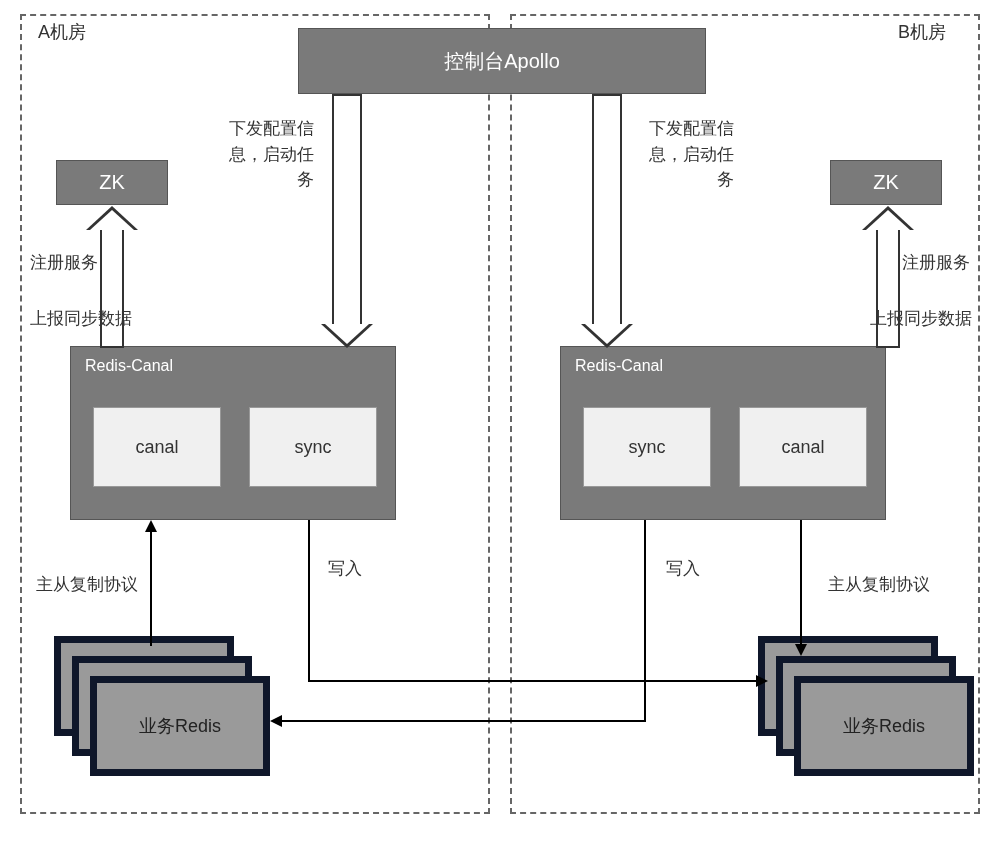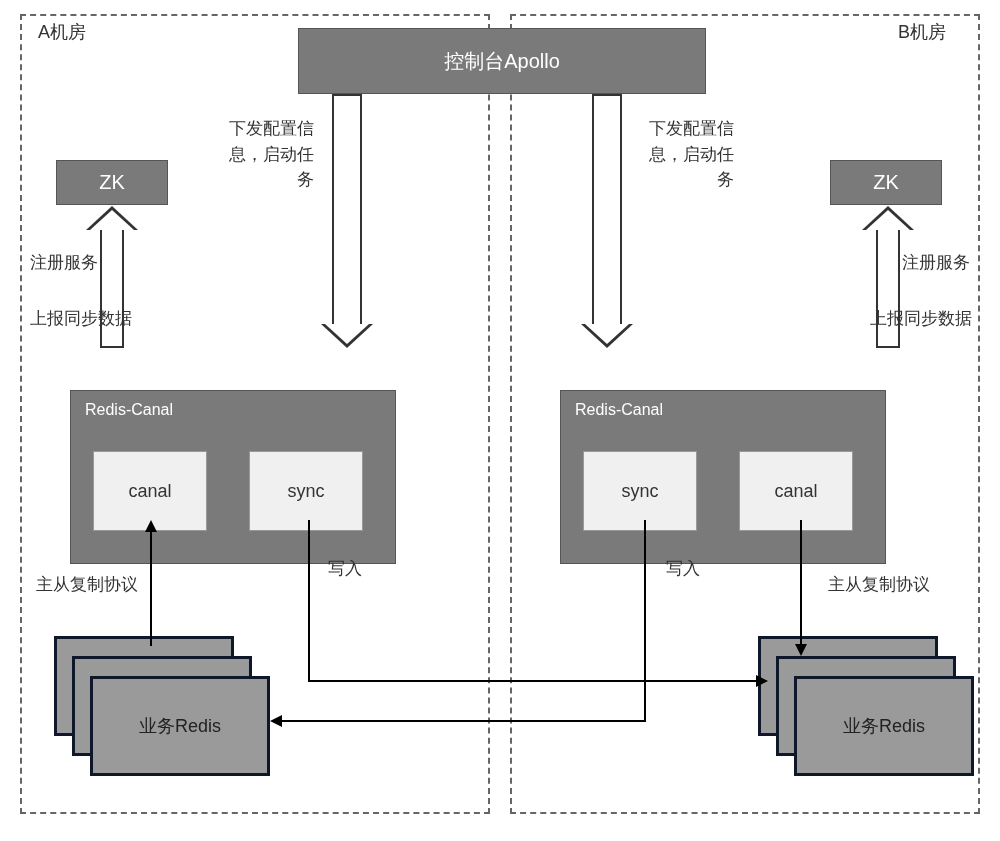--- a/index.html
+++ b/index.html
@@ -48,46 +48,45 @@
       border: 1px solid #555;
     }
     .zk.a { left: 56px; top: 160px; }
     .zk.b { left: 830px; top: 160px; }
 
     .redis-canal {
       position: absolute;
       background: #7a7a7a;
       border: 1px solid #555;
       padding: 10px 0 0 0;
-      margin-top: 44px;
     }
     .redis-canal.a { left: 70px; top: 346px; width: 326px; height: 174px; }
     .redis-canal.b { left: 560px; top: 346px; width: 326px; height: 174px; }
     .rc-title { color: #fff; font-size: 16px; padding: 0 0 0 14px; }
 
     .inner-box {
       position: absolute;
       background: #f0f0f0;
       border: 1px solid #999;
       display: flex; align-items: center; justify-content: center;
       font-size: 18px;
-      width: 114px; height: 80px;
+      width: 128px; height: 80px;
     }
     .redis-canal.a .canal { left: 22px; top: 60px; }
     .redis-canal.a .sync { left: 178px; top: 60px; }
     .redis-canal.b .sync { left: 22px; top: 60px; }
     .redis-canal.b .canal { left: 178px; top: 60px; }
 
     .stack {
       position: absolute;
     }
     .stack .layer {
       position: absolute;
       background: #9a9a9a;
-      border: 3px solid #0f172a;
+      border: 7px solid #0f172a;
       width: 180px; height: 100px;
     }
     .stack .layer.front {
       display: flex; align-items: center; justify-content: center;
       font-size: 18px; color: #222;
     }
     .stack.a { left: 54px; top: 636px; }
     .stack.b { left: 758px; top: 636px; }
     .stack .l1 { left: 0; top: 0; }
     .stack .l2 { left: 18px; top: 20px; }

